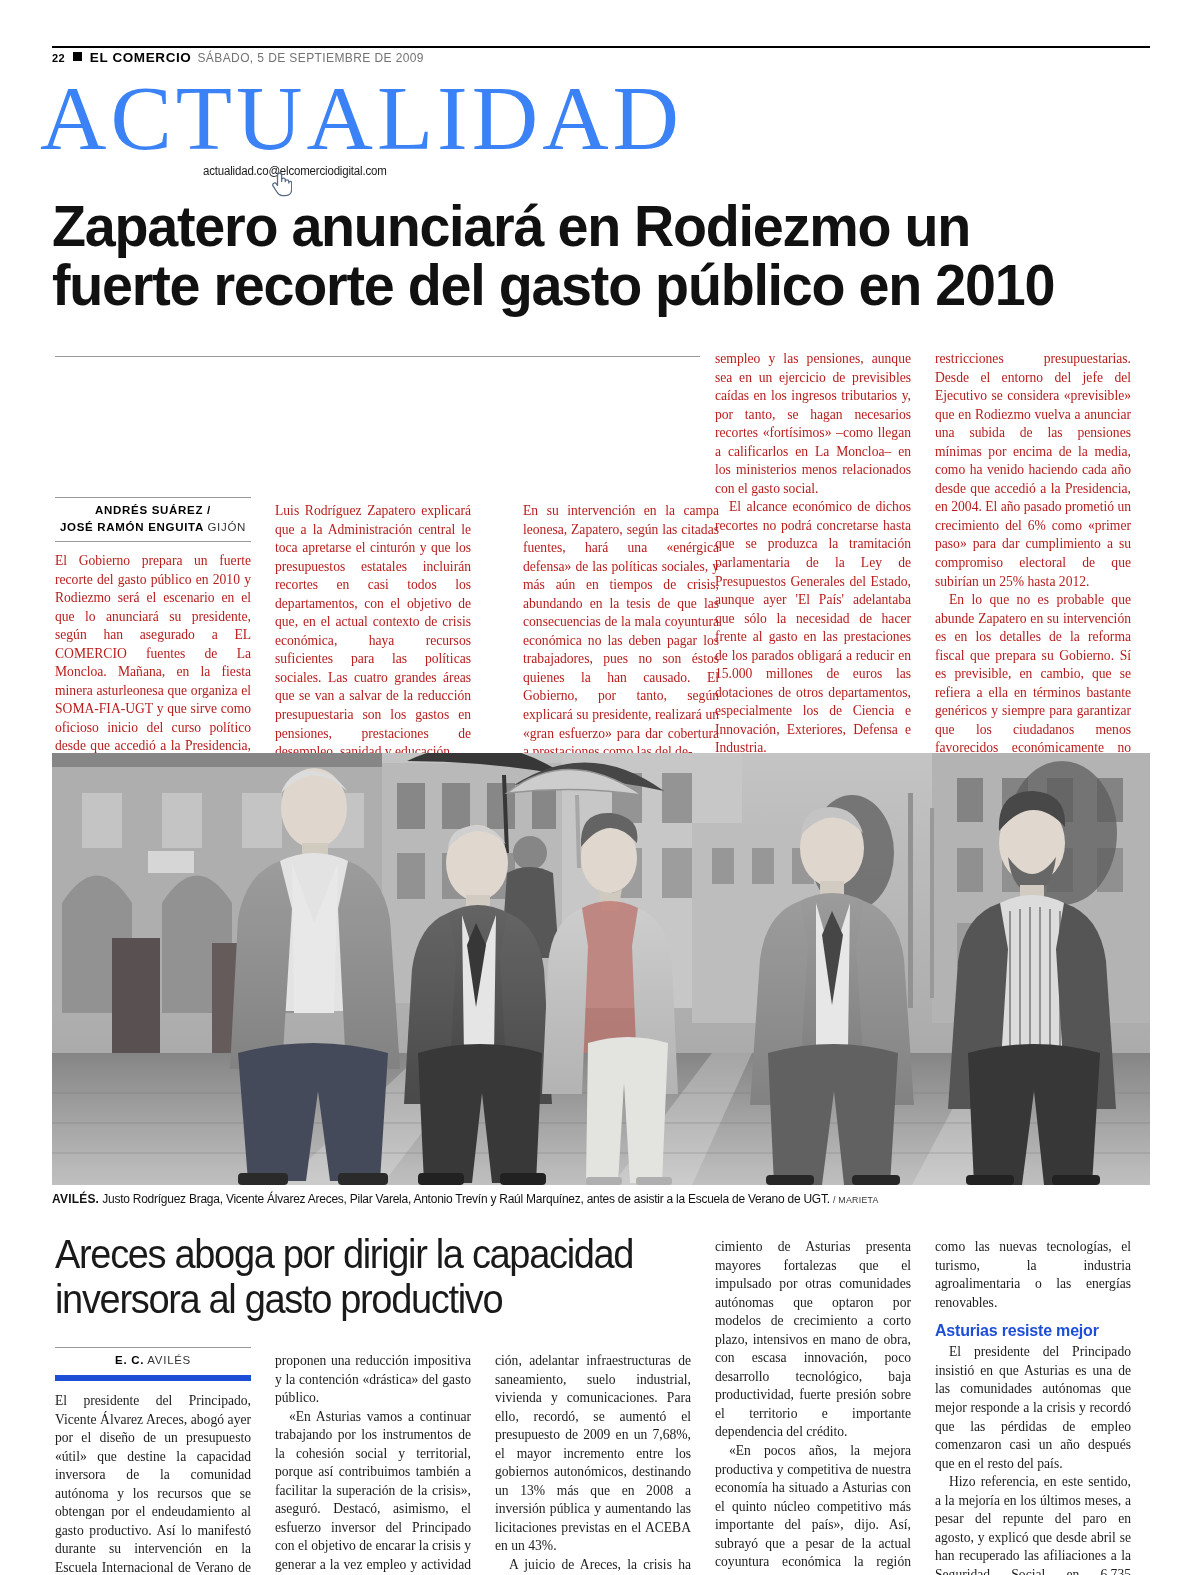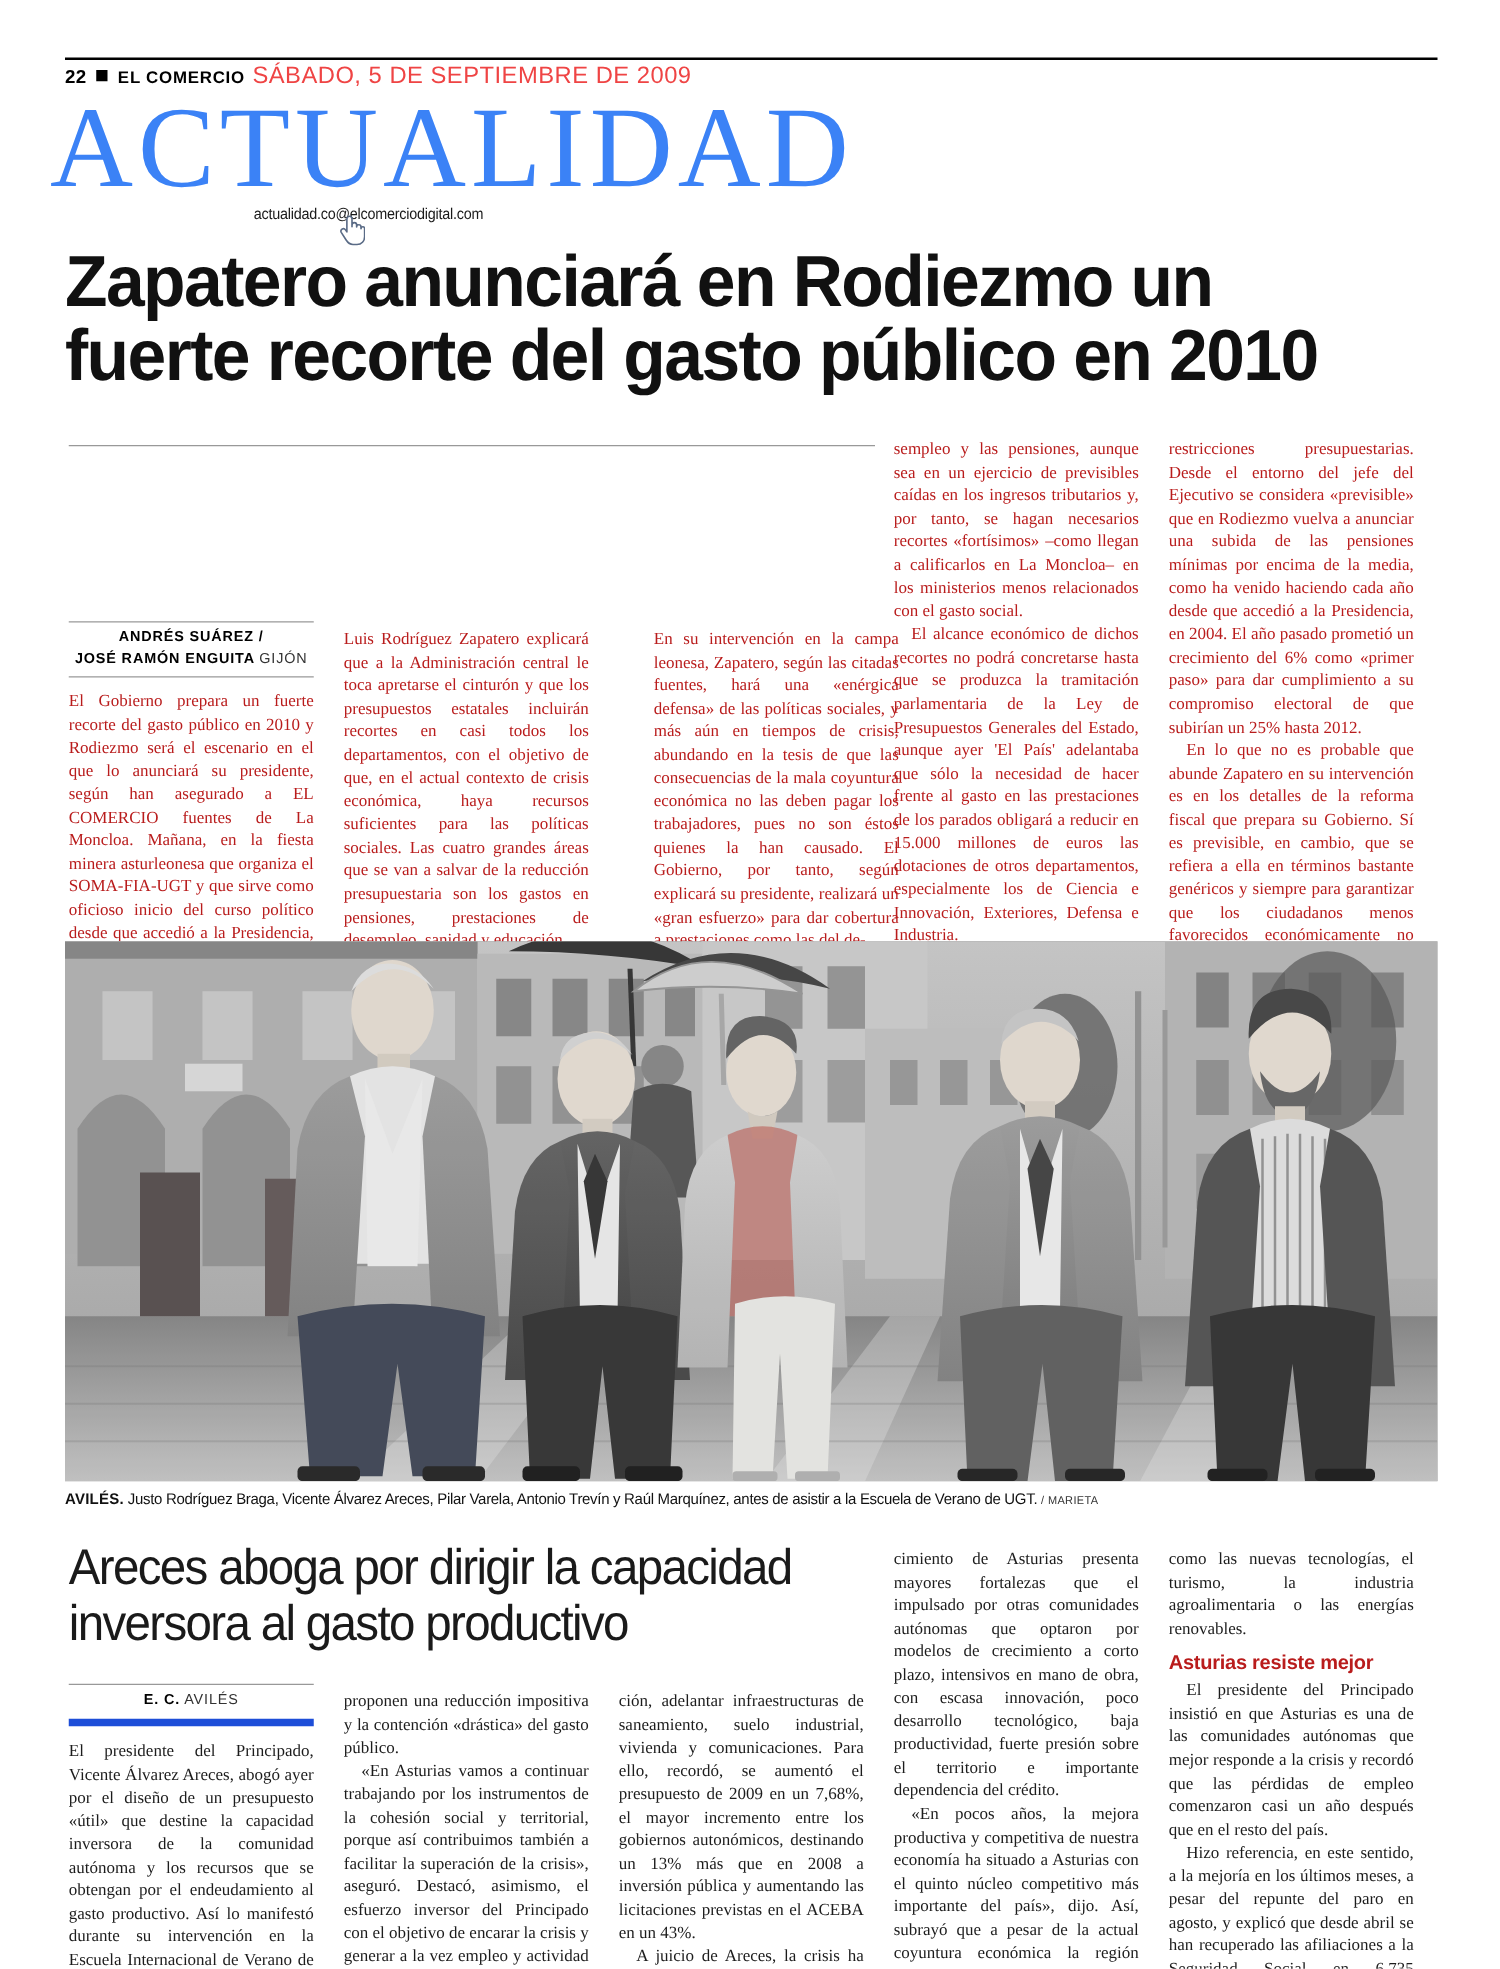--- a/index.html
+++ b/index.html
@@ -33,44 +33,44 @@
   .folio {
     position: absolute;
     left: 52px; top: 50px;
     display: flex;
     align-items: baseline;
     gap: 6px;
     font-family: "Liberation Sans", sans-serif;
     white-space: nowrap;
   }
   .folio-page {
-    font-size: 15px;
+    font-size: 11px;
     font-weight: bold;
     letter-spacing: 0.3px;
     color: #000;
   }
   .folio-square {
     display: inline-block;
     width: 9px; height: 9px;
     background: #000;
     margin: 0 2px;
     position: relative;
     top: -1px;
   }
   .folio-brand {
     font-size: 13.5px;
     font-weight: bold;
     letter-spacing: 0.6px;
     color: #000;
   }
   .folio-date {
-    font-size: 19px;
+    font-size: 12px;
     font-weight: normal;
     letter-spacing: 0.4px;
-    color: #ef4444;
+    color: #737373;
   }
 
   
   .section-name {
     position: absolute;
     left: 40px; top: 72px;
     font-family: "Liberation Serif", serif;
     font-size: 92px;
     line-height: 1;
     letter-spacing: 4px;
@@ -265,21 +265,21 @@
   #a2c3 { left: 495px; top: 1352px; }
   #a2c4 { left: 715px; top: 1238px; }
   #a2c5 { left: 935px; top: 1238px; }
 
   .crosshead {
     font-family: "Liberation Sans", sans-serif;
     font-weight: bold;
     font-size: 16px;
     letter-spacing: -0.2px;
     line-height: 1.2;
-    color: #b91c1c;
+    color: #1d4ed8;
     margin: 9px 0 3px 0 !important;
     text-indent: 0 !important;
     text-align: left;
   }
 </style>
 </head>
 <body>
 
 <div class="page">
 

